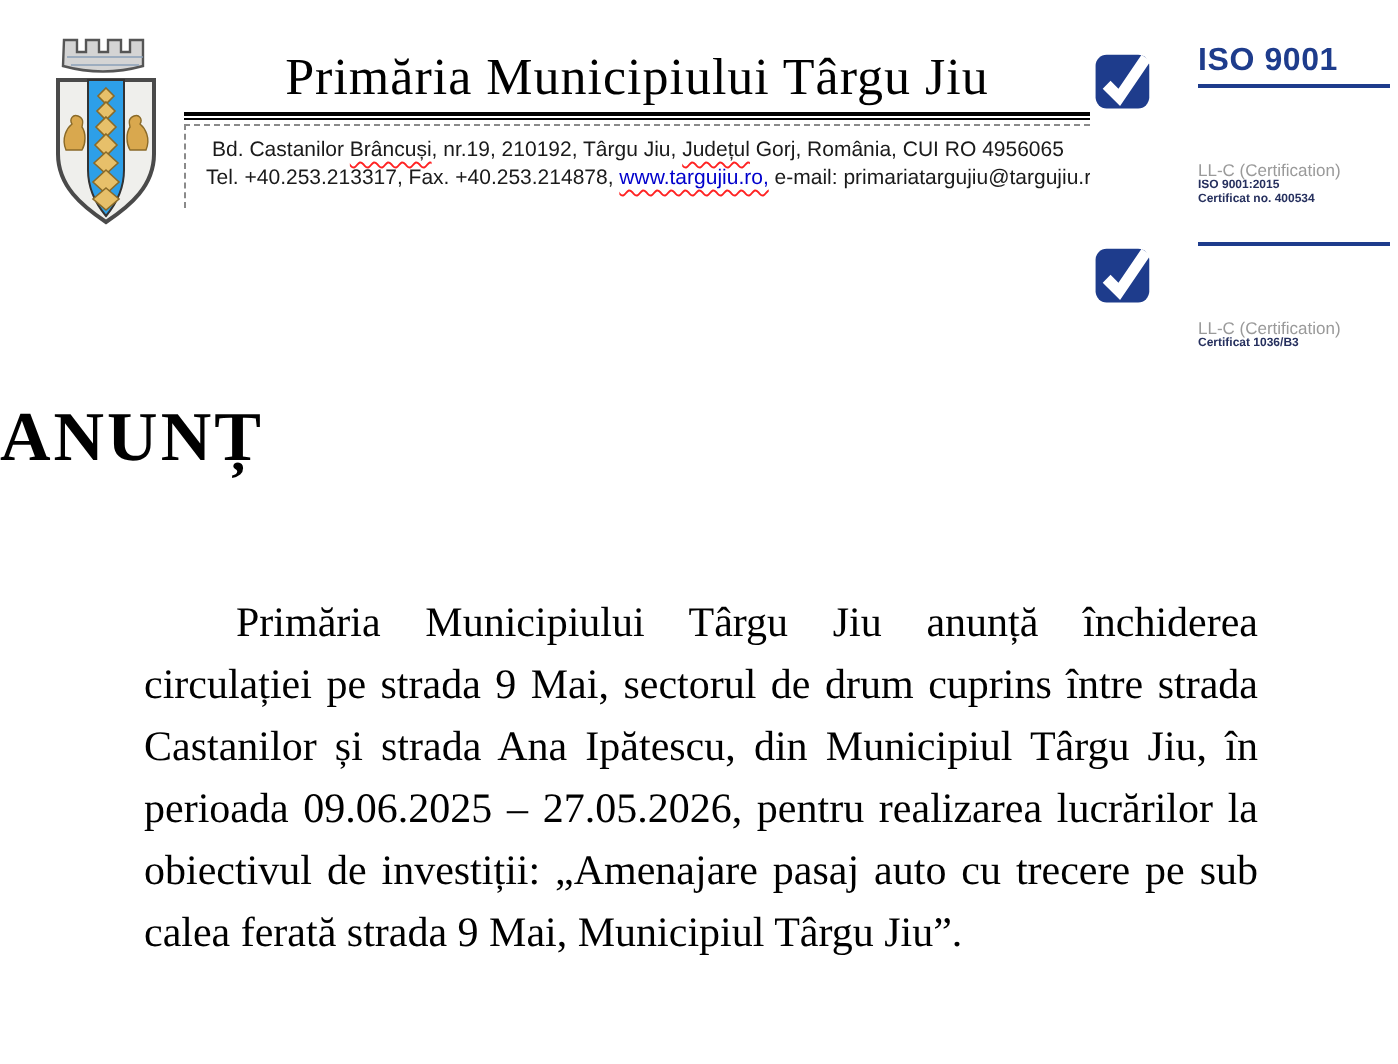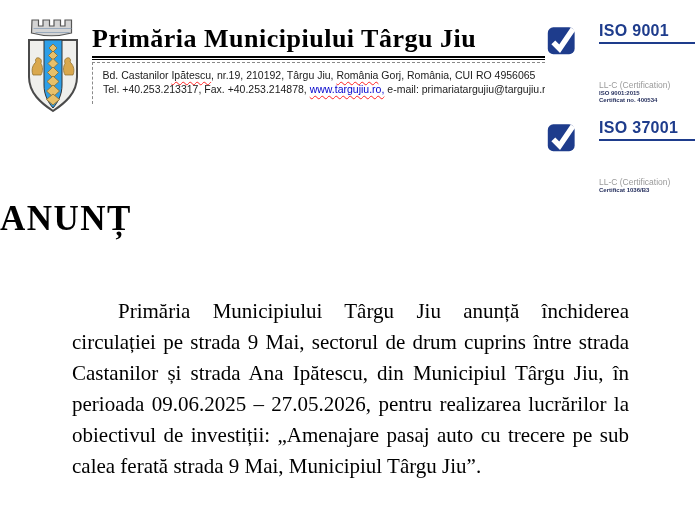--- a/index.html
+++ b/index.html
@@ -14,22 +14,22 @@
   .page { position: relative; width: 699px; height: 532px; background: #fff; }
 
   
   .letterhead { position: relative; height: 128px; }
 
   .coa { position: absolute; left: 17px; top: 15px; }
 
   .head-center { position: absolute; left: 92px; top: 24px; width: 453px; }
   .org-title {
     font-family: "Liberation Serif", serif;
-    font-weight: bold; font-size: 26px; line-height: 30px;
-    text-align: left; letter-spacing: 0.5px; color: #000;
+    font-weight: normal; font-size: 26px; line-height: 30px;
+    text-align: center; letter-spacing: 0.5px; color: #000;
     white-space: nowrap;
   }
   .double-rule { height: 4px; border-top: 2px solid #000; border-bottom: 1px solid #000; margin-top: 2px; }
   .address-box {
     margin-top: 2px;
     border-top: 1px dashed #8a8a8a;
     border-left: 1px dashed #8a8a8a;
     padding: 5px 0 8px 0;
     overflow: hidden;
   }
@@ -110,21 +110,21 @@
       </g>
       <g>
         <path d="M56,60 c2.5,-6 -0.5,-11 -3,-13 c1.5,-2.5 -0.5,-5 -3,-4 c-3,1.2 -2.5,3.5 -2,5.5 c-2,3 -2,8 0,11.5 z" fill="#d9a84e" stroke="#8a6a28" stroke-width="0.7"></path>
       </g>
     </svg>
 
     <div class="head-center">
       <div class="org-title">Primăria Municipiului Târgu Jiu</div>
       <div class="double-rule"></div>
       <div class="address-box">
-        <div class="addr addr1"><span>Bd. Castanilor </span><span class="misspell">Ipătescu</span><span>, nr.19, 210192, Târgu Jiu, </span><span class="misspell">România</span><span> Gorj, România,  CUI RO 4956065</span></div>
+        <div class="addr addr1"><span>Bd. Castanilor </span><span class="misspell">Brâncuși</span><span>, nr.19, 210192, Târgu Jiu, </span><span class="misspell">Județul</span><span> Gorj, România,  CUI RO 4956065</span></div>
         <div class="addr addr2"><span>Tel. +40.253.213317, Fax. +40.253.214878, </span><span class="misspell"><a class="weblink">www.targujiu.ro,</a></span><span> e-mail: primariatargujiu@targujiu.ro</span></div>
       </div>
     </div>
 
     <div class="iso-col">
 
       <div class="iso-badge">
         <svg width="38" height="40" viewBox="0 0 38 40">
           <rect x="1" y="4" width="34" height="34" rx="7" fill="#1e3c8c"></rect>
           <path d="M8,23 L16,31 L33,6" stroke="#ffffff" stroke-width="7" fill="none"></path>
@@ -137,21 +137,20 @@
           <div class="iso-cert">Certificat no. 400534</div>
         </div>
       </div>
 
       <div class="iso-badge">
         <svg width="38" height="40" viewBox="0 0 38 40">
           <rect x="1" y="4" width="34" height="34" rx="7" fill="#1e3c8c"></rect>
           <path d="M8,23 L16,31 L33,6" stroke="#ffffff" stroke-width="7" fill="none"></path>
         </svg>
         <div class="iso-text">
-          <div class="iso-name">ISO 37001</div>
           <div class="iso-rule"></div>
           <div class="iso-org">LL-C (Certification)</div>
           <div class="iso-cert">Certificat 1036/B3</div>
         </div>
       </div>
 
     </div>
   </header>
 
   <main>

